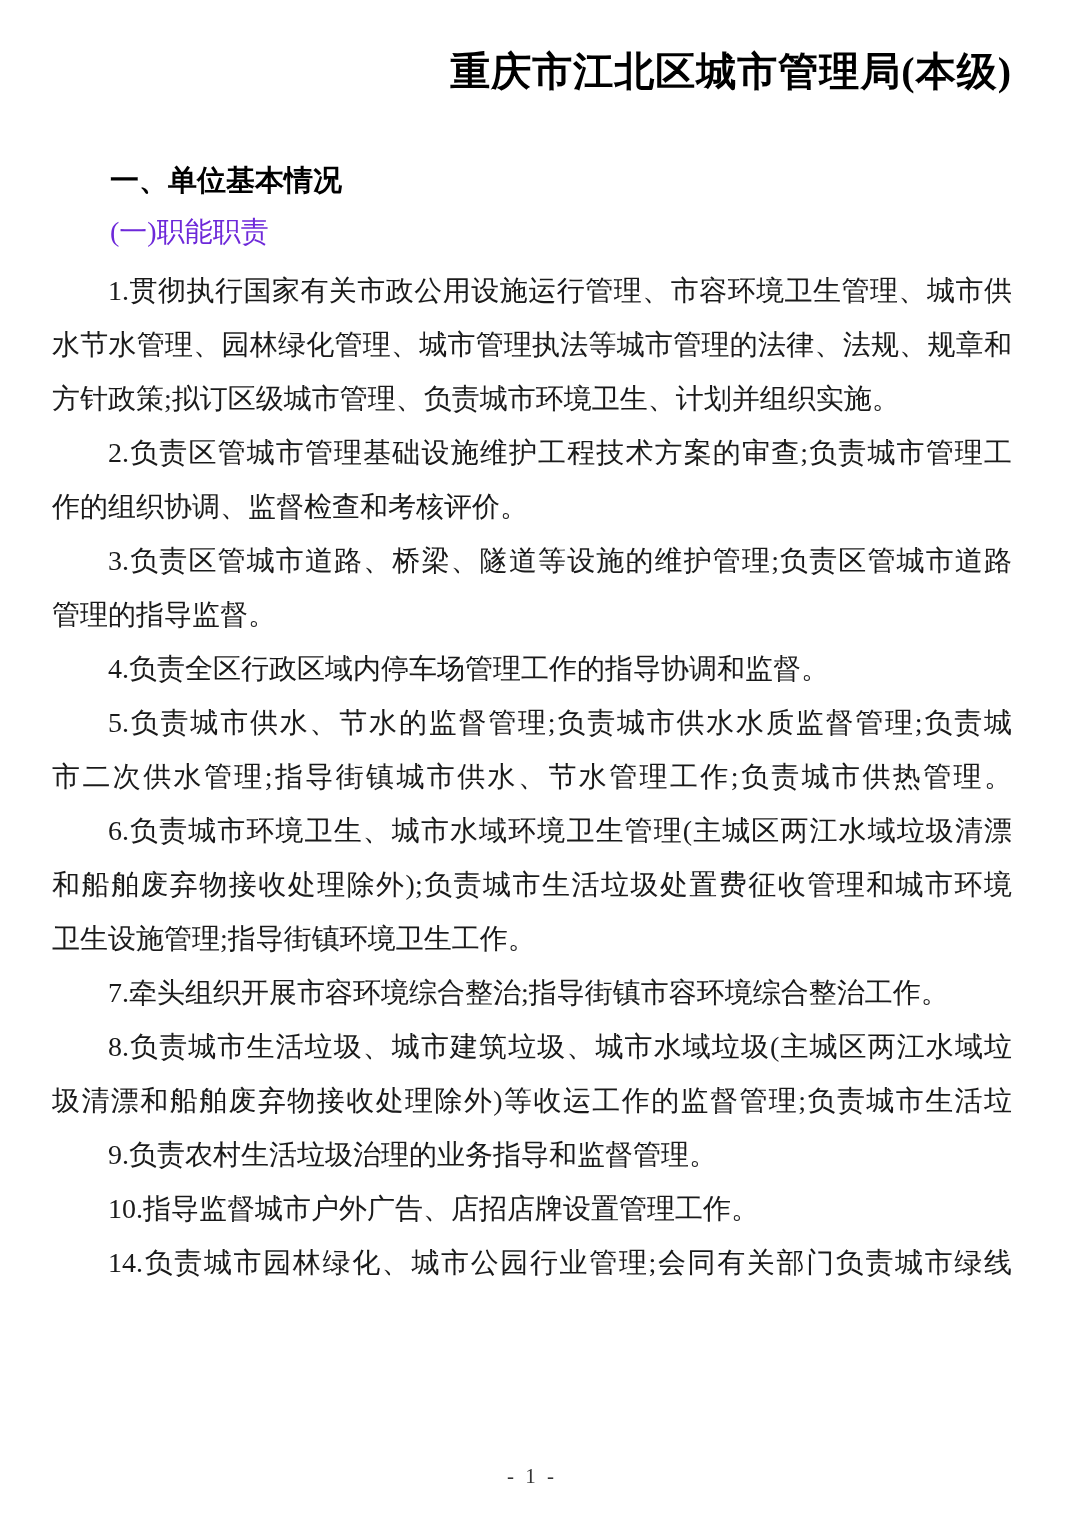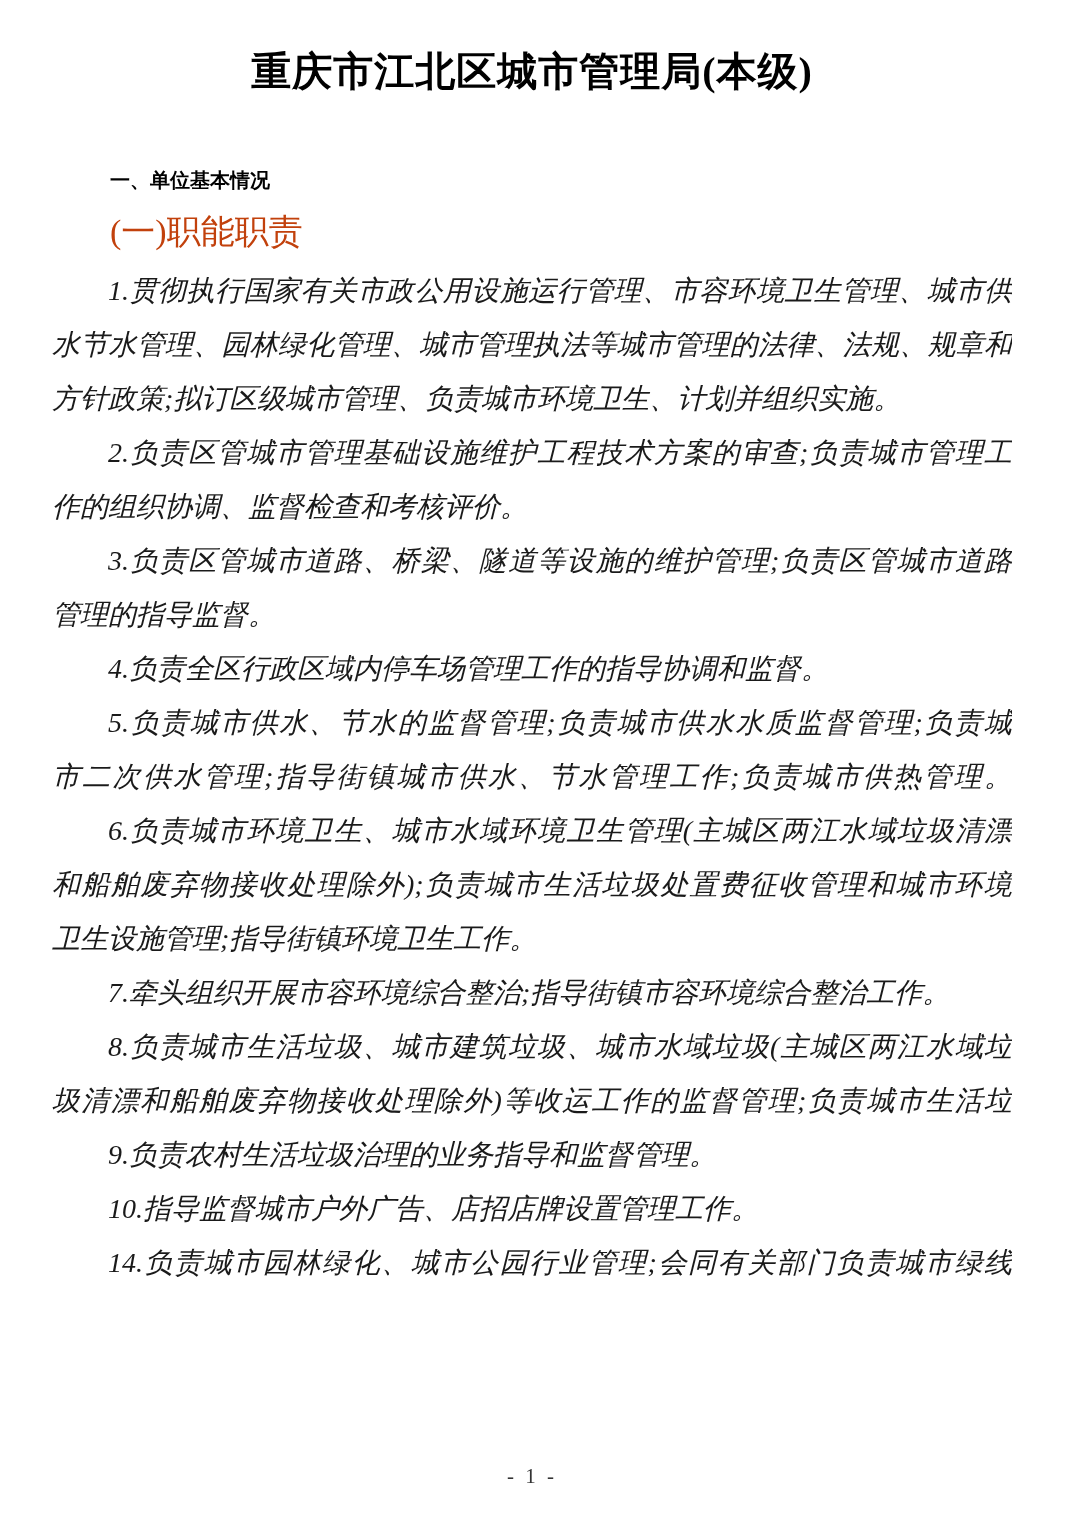--- a/index.html
+++ b/index.html
@@ -9,69 +9,68 @@
     height: 1520px;
     background: #ffffff;
     overflow: hidden;
     color: #111111;
   }
   .title {
     position: absolute;
     top: 44px;
     left: 52px;
     width: 960px;
-    text-align: center;
+    text-align: right;
     font-family: "Liberation Serif", serif;
     font-weight: 700;
     font-size: 40px;
     line-height: 56px;
     color: #000000;
     letter-spacing: 1px;
   }
   .h1 {
     position: absolute;
     top: 160px;
     left: 52px;
     width: 960px;
     padding-left: 58px;
     box-sizing: border-box;
     font-family: Liberation Serif, serif;
     font-weight: 700;
-    font-size: 20px;
+    font-size: 29px;
     line-height: 40px;
     color: #000000;
   }
   .h2 {
     position: absolute;
     top: 212px;
     left: 52px;
     width: 960px;
     padding-left: 58px;
     box-sizing: border-box;
     font-family: "Liberation Serif", serif;
     font-weight: 400;
-    font-size: 34px;
+    font-size: 28px;
     line-height: 40px;
-    color: #c2410c;
+    color: #6d28d9;
   }
   .body-text {
     position: absolute;
     top: 264px;
     left: 52px;
     width: 960px;
     font-family: "Liberation Serif", serif;
     font-size: 28px;
     color: #1a1a1a;
   }
   .line {
     height: 54px;
     line-height: 54px;
     white-space: nowrap;
     overflow: hidden;
-    font-style: italic;
   }
   .line.fill {
     white-space: normal;
     text-align: justify;
     text-align-last: justify;
   }
   .line.first { text-indent: 2em; }
   .footer {
     position: absolute;
     top: 1464px;

